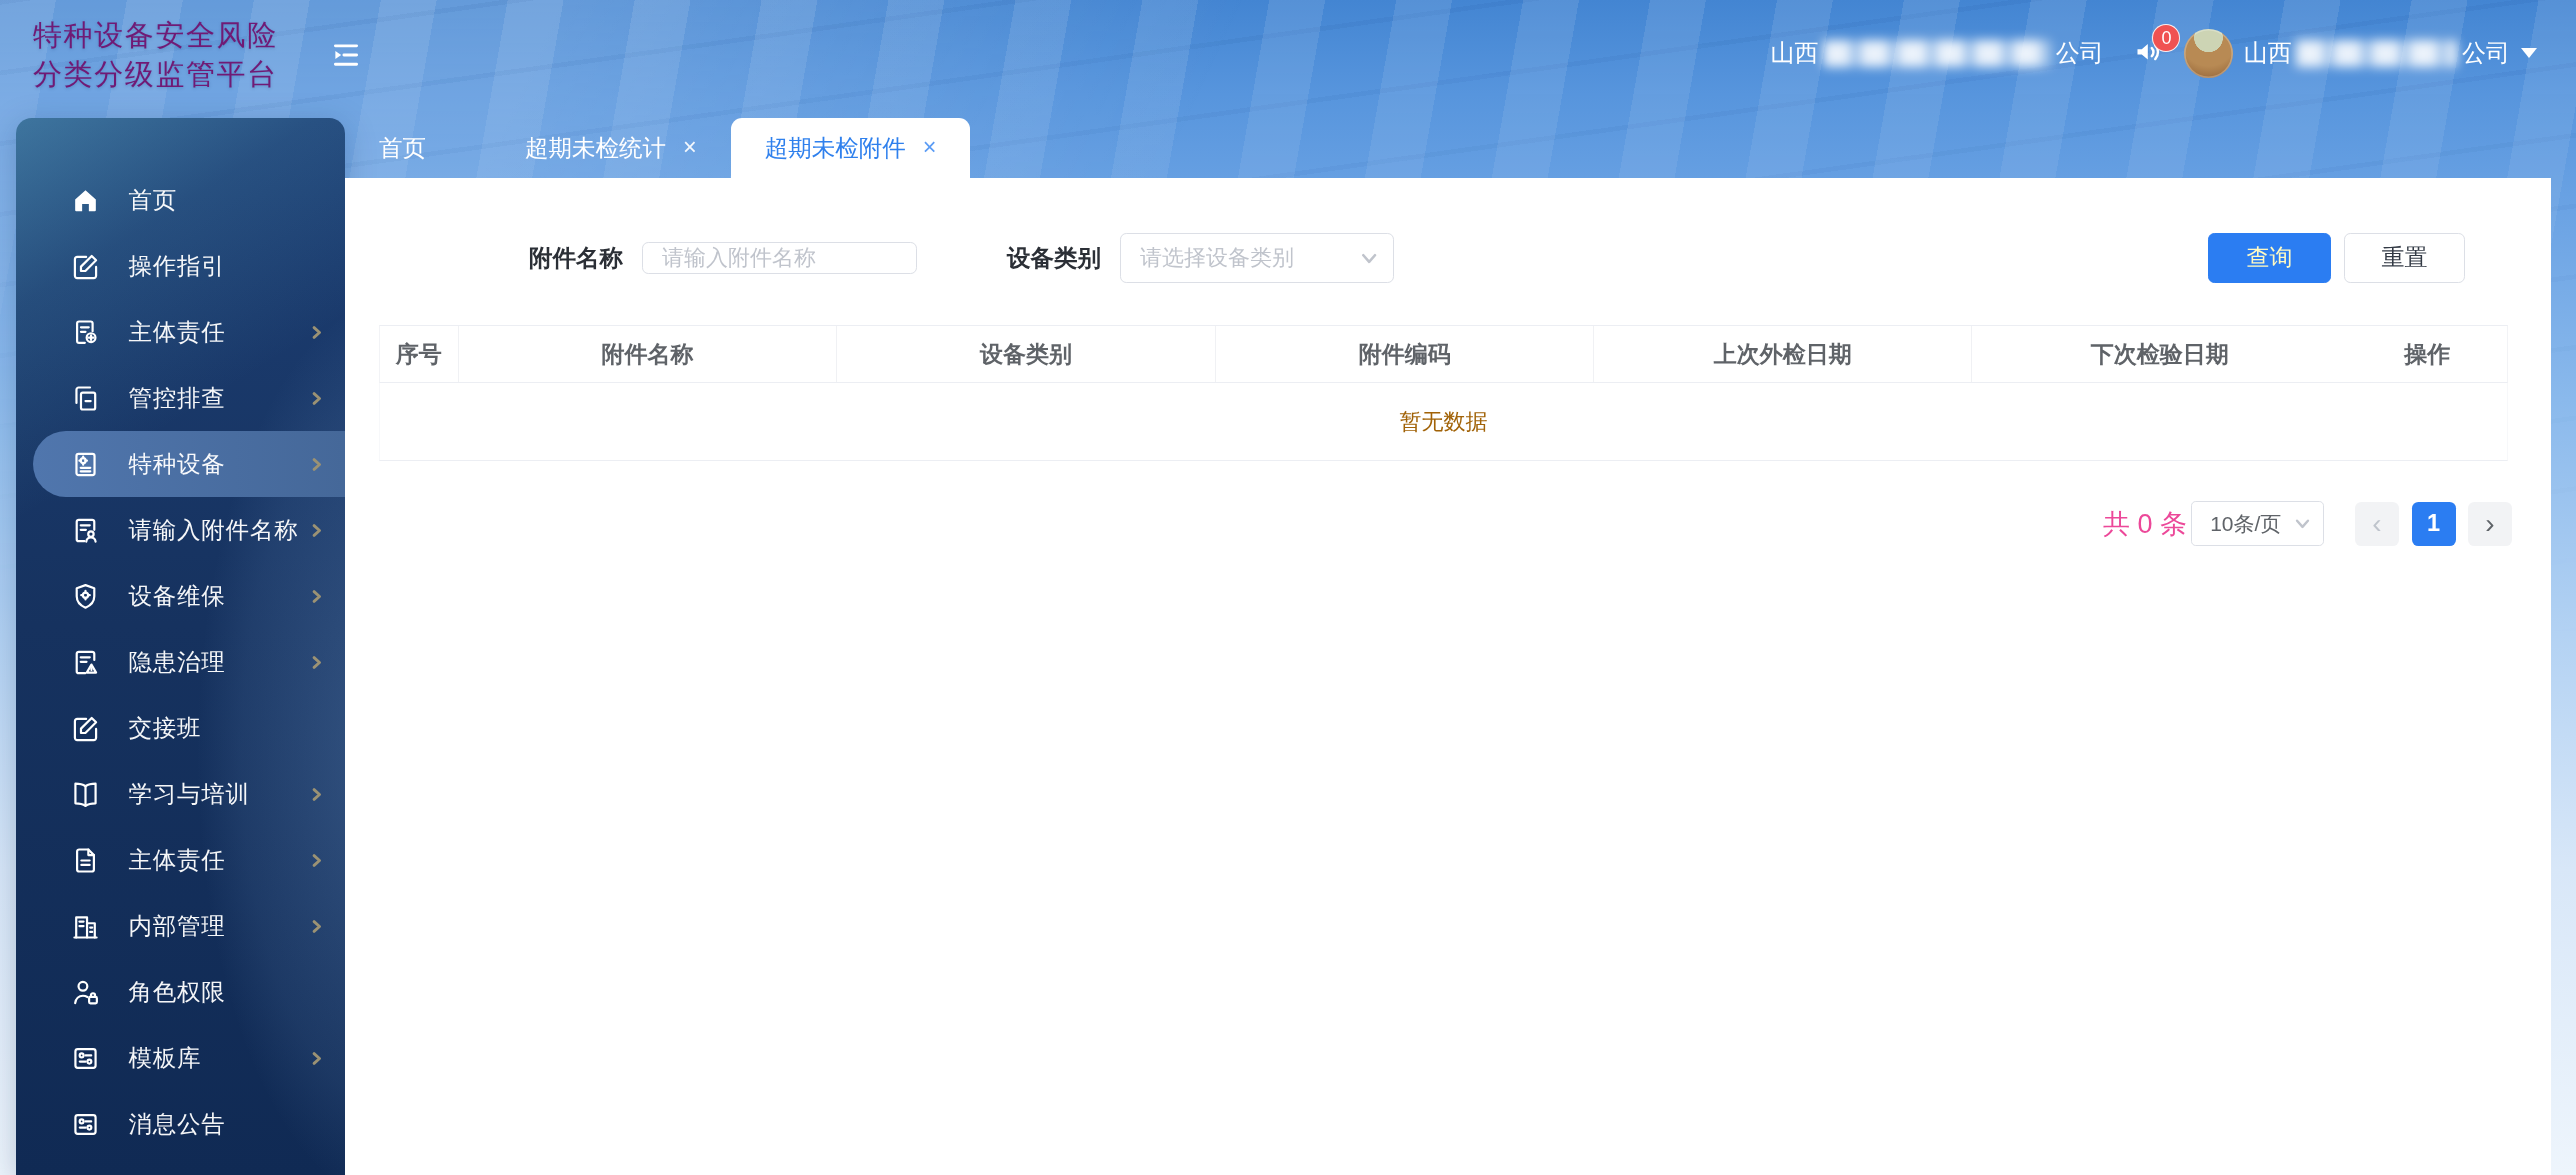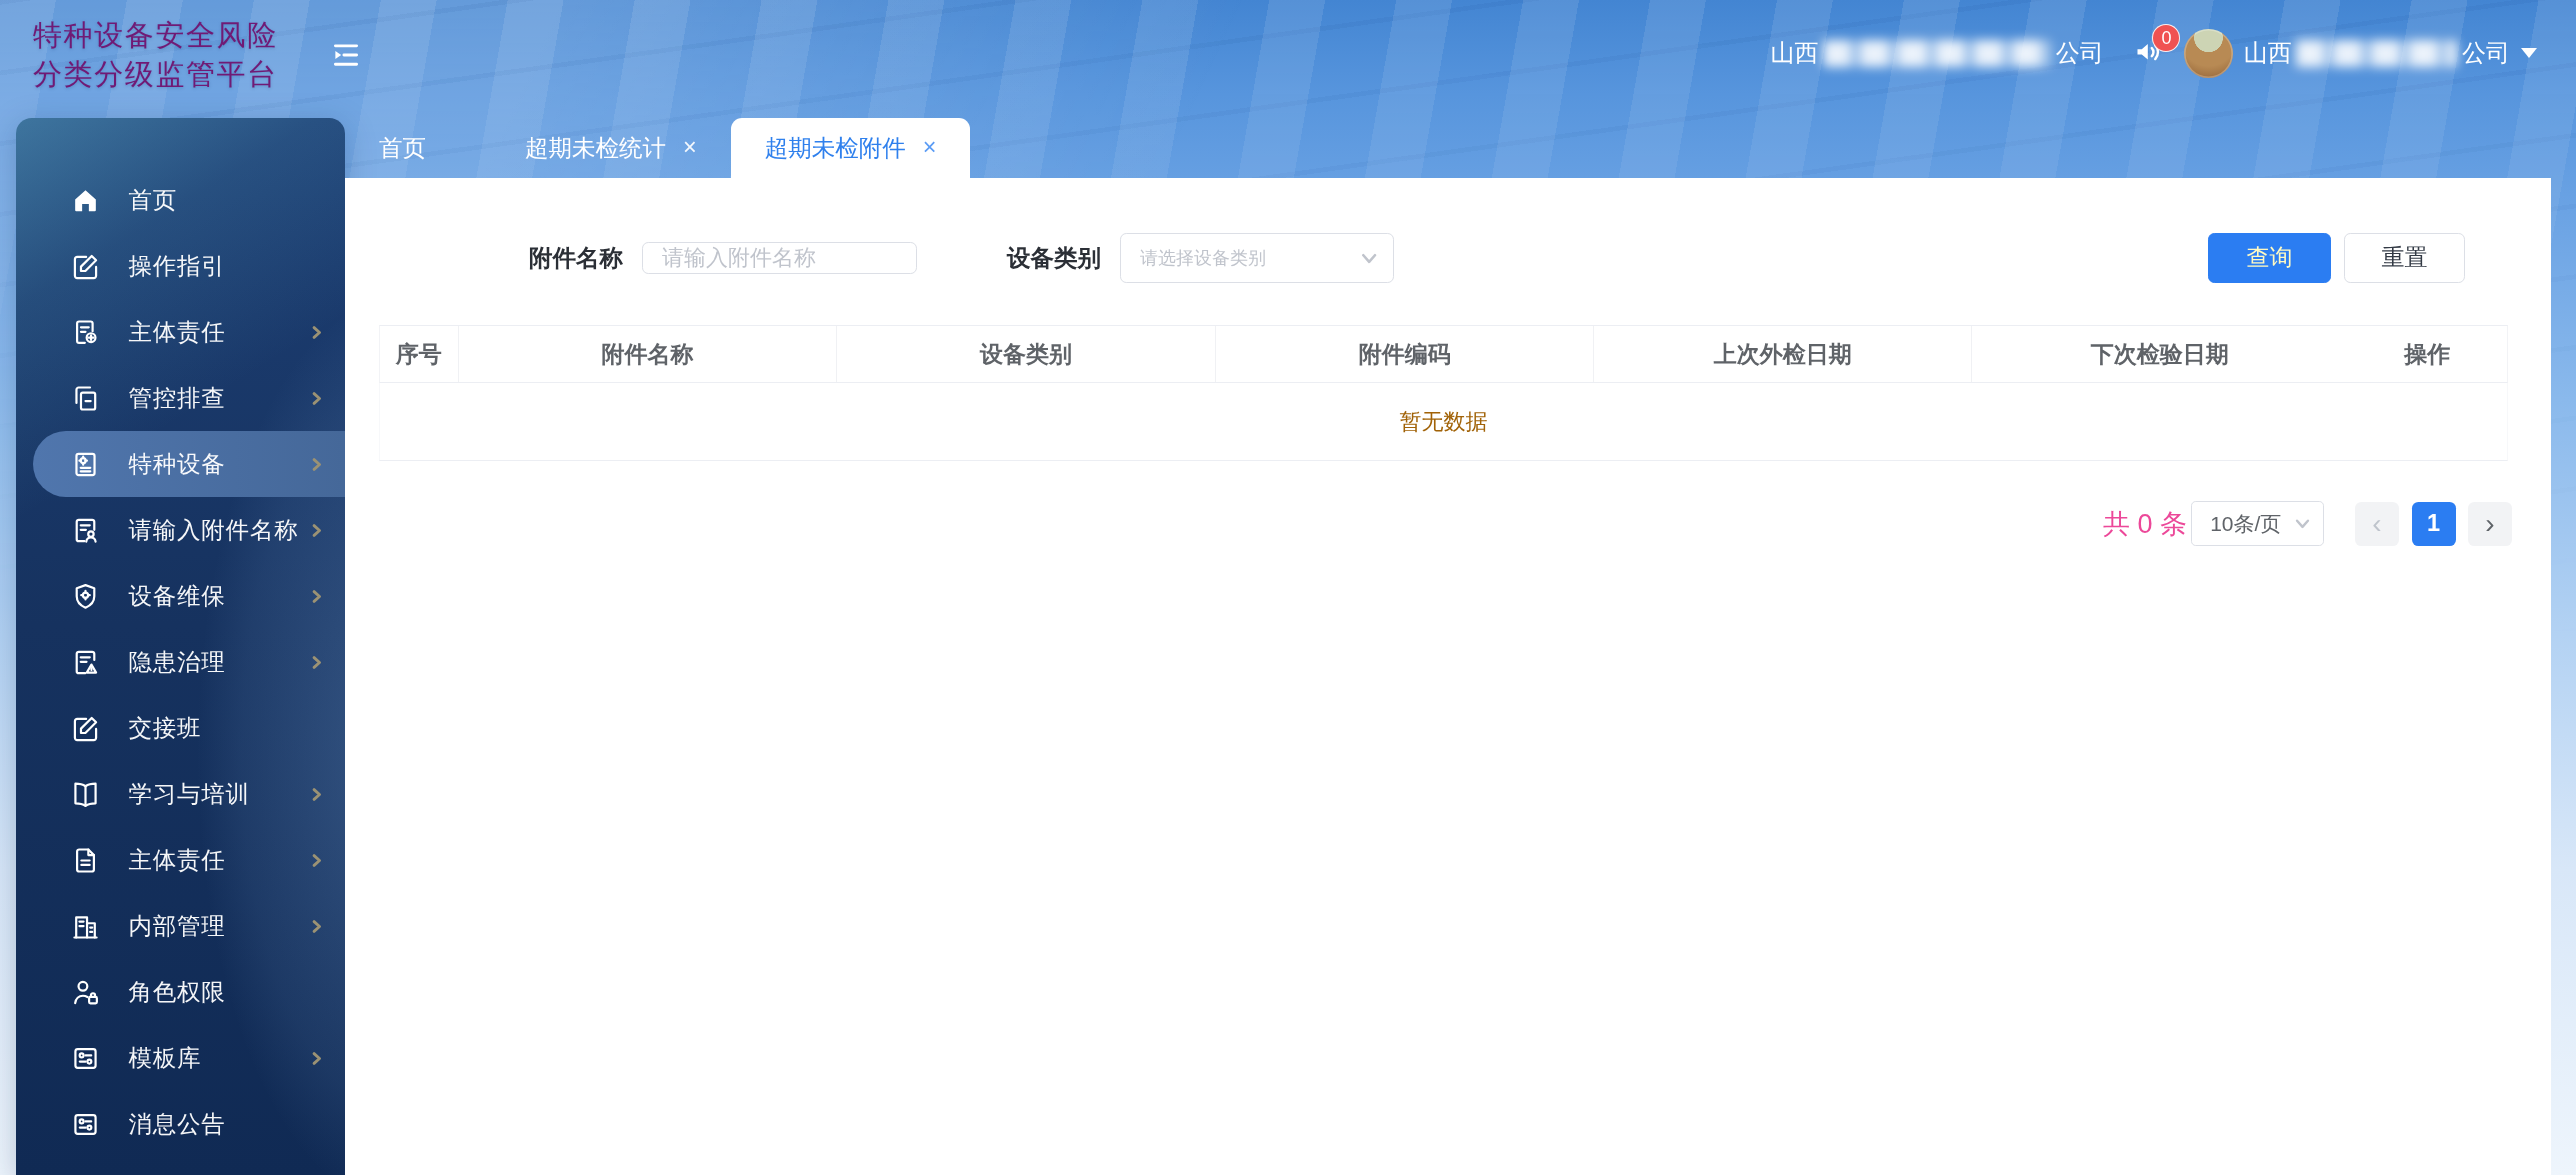--- a/index.html
+++ b/index.html
@@ -77,21 +77,21 @@
 
   .filter-group { position: absolute; top: 55px; height: 50px; display: flex; align-items: center; }
   .fg-name { left: 184px; }
   .fg-type { left: 662px; }
   .flabel { font-size: 23.5px; font-weight: 700; color: #2b2f36; margin-right: 19px; white-space: nowrap; }
   .finput { width: 275px; height: 32px; border: 1.6px solid #dcdfe6; border-radius: 6.3px; background: #fff;
             font-size: 22px; color: #333; padding: 14px 19px; outline: none; font-family: inherit; }
   .finput::placeholder { color: #c0c4cc; }
   .fselect { position: relative; width: 274px; height: 50px; border: 1.6px solid #dcdfe6; border-radius: 6.3px; background: #fff;
              display: flex; align-items: center; padding: 0 44px 0 19px; cursor: pointer; }
-  .fselect .ph { font-size: 18px; color: #c0c4cc; }
+  .fselect .ph { font-size: 22px; color: #c0c4cc; }
   .fselect .dchev { position: absolute; right: 14px; width: 20.3px; height: 20.3px; color: #c0c4cc; }
   .fselect .dchev svg { width: 20.3px; height: 20.3px; }
 
   .btn { position: absolute; top: 55px; height: 50px; border-radius: 6.3px; font-size: 23px; text-align: center;
          line-height: 47px; cursor: pointer; font-family: inherit; }
   .btn-search { left: 1863px; width: 123px; background: #2b7df2; color: #fef9c3; border: 1.6px solid #2b7df2; }
   .btn-reset  { left: 1999px; width: 121px; background: #fff; color: #333a45; border: 1.6px solid #dcdfe6; }
 
   
   .tbl { position: absolute; left: 34px; top: 147px; width: 2129px; }

